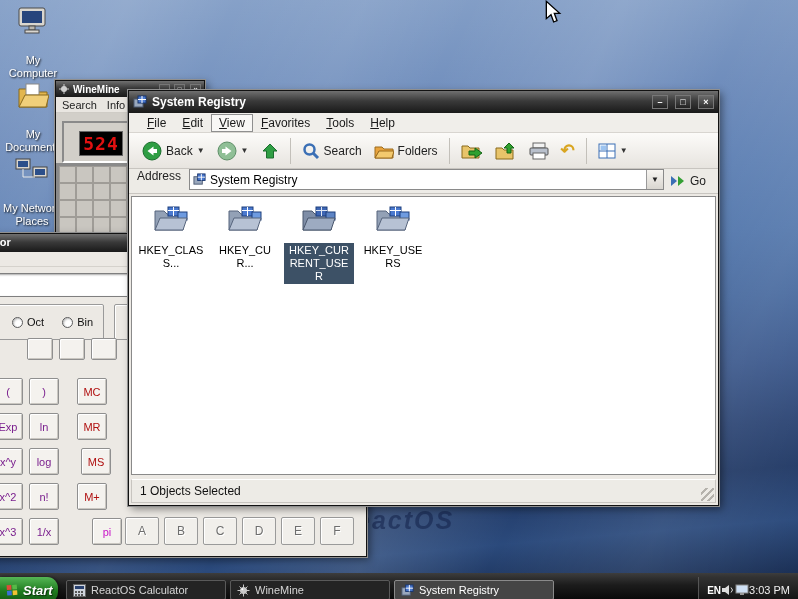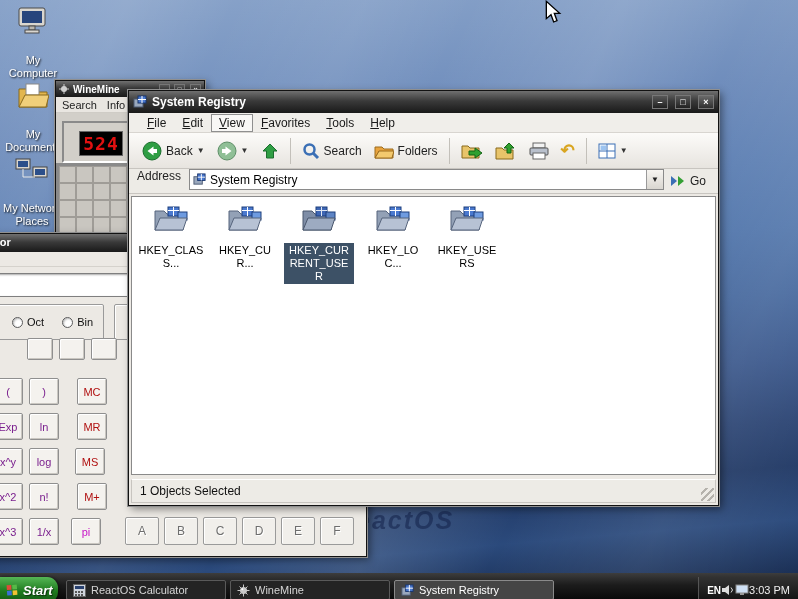--- a/index.html
+++ b/index.html
@@ -193,29 +193,29 @@
     <button class="cbtn fn" style="left:107px;top:144px">(</button>
     <button class="cbtn fn" style="left:143px;top:144px">)</button>
     <button class="cbtn mem" style="left:191px;top:144px">MC</button>
 
     <button class="cbtn fn" style="left:107px;top:179px">Exp</button>
     <button class="cbtn fn" style="left:143px;top:179px">ln</button>
     <button class="cbtn mem" style="left:191px;top:179px">MR</button>
 
     <button class="cbtn fn" style="left:107px;top:214px">x^y</button>
     <button class="cbtn fn" style="left:143px;top:214px">log</button>
-    <button class="cbtn mem" style="left:189px;top:214px">MS</button>
+    <button class="cbtn mem" style="left:195px;top:214px">MS</button>
 
     <button class="cbtn fn" style="left:107px;top:249px">x^2</button>
     <button class="cbtn fn" style="left:143px;top:249px">n!</button>
     <button class="cbtn mem" style="left:191px;top:249px">M+</button>
 
     <button class="cbtn fn" style="left:107px;top:284px">x^3</button>
     <button class="cbtn fn" style="left:143px;top:284px">1/x</button>
-    <button class="cbtn pi" style="left:185px;top:284px">pi</button>
+    <button class="cbtn pi" style="left:206px;top:284px">pi</button>
 
     <button class="hexbtn" style="left:239px;top:283px">A</button>
     <button class="hexbtn" style="left:278px;top:283px">B</button>
     <button class="hexbtn" style="left:317px;top:283px">C</button>
     <button class="hexbtn" style="left:356px;top:283px">D</button>
     <button class="hexbtn" style="left:395px;top:283px">E</button>
     <button class="hexbtn" style="left:434px;top:283px">F</button>
   </div>
 
   <div class="win registry">
@@ -366,31 +366,20 @@
             <path d="M1 7 V25 H29 V9 H13 L10 6 H1 Z" fill="#7e8da6" stroke="#49566c"></path>
             <rect x="14" y="2" width="11" height="9" fill="#3e66b4" stroke="#1d3f7d"></rect>
             <line x1="14" y1="5.5" x2="25" y2="5.5" stroke="#dfe6f2"></line>
             <line x1="19.5" y1="2" x2="19.5" y2="11" stroke="#dfe6f2"></line>
             <rect x="24" y="7" width="9" height="8" fill="#5c83c4" stroke="#1d3f7d"></rect>
             <path d="M1 25 L6 13 H33 L29 25 Z" fill="#9dabc1" stroke="#49566c"></path>
           </svg>
           <span class="reg-label">HKEY_CURRENT_USER</span>
         </div>
 
-        <div class="reg-item">
-          <svg width="34" height="28" viewBox="0 0 34 28">
-            <path d="M1 7 V25 H29 V9 H13 L10 6 H1 Z" fill="#93a1b6" stroke="#57657d"></path>
-            <rect x="14" y="2" width="11" height="9" fill="#4a79cf" stroke="#1d3f7d"></rect>
-            <line x1="14" y1="5.5" x2="25" y2="5.5" stroke="#fff"></line>
-            <line x1="19.5" y1="2" x2="19.5" y2="11" stroke="#fff"></line>
-            <rect x="24" y="7" width="9" height="8" fill="#6e9be0" stroke="#1d3f7d"></rect>
-            <path d="M1 25 L6 13 H33 L29 25 Z" fill="#b7c2d4" stroke="#57657d"></path>
-          </svg>
-          <span class="reg-label">HKEY_LOC...</span>
-        </div>
 
         <div class="reg-item">
           <svg width="34" height="28" viewBox="0 0 34 28">
             <path d="M1 7 V25 H29 V9 H13 L10 6 H1 Z" fill="#93a1b6" stroke="#57657d"></path>
             <rect x="14" y="2" width="11" height="9" fill="#4a79cf" stroke="#1d3f7d"></rect>
             <line x1="14" y1="5.5" x2="25" y2="5.5" stroke="#fff"></line>
             <line x1="19.5" y1="2" x2="19.5" y2="11" stroke="#fff"></line>
             <rect x="24" y="7" width="9" height="8" fill="#6e9be0" stroke="#1d3f7d"></rect>
             <path d="M1 25 L6 13 H33 L29 25 Z" fill="#b7c2d4" stroke="#57657d"></path>
           </svg>

